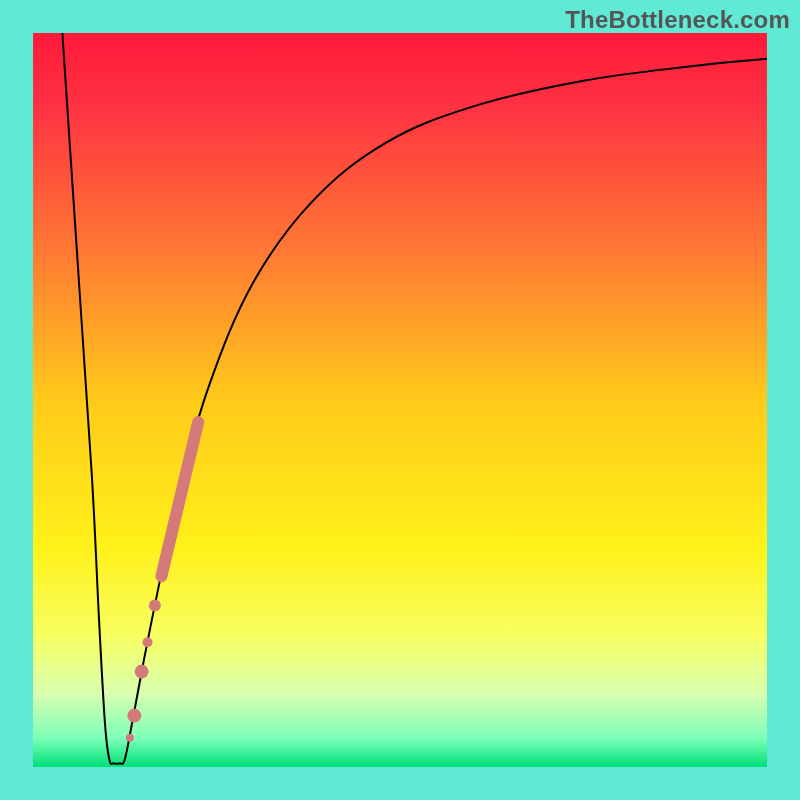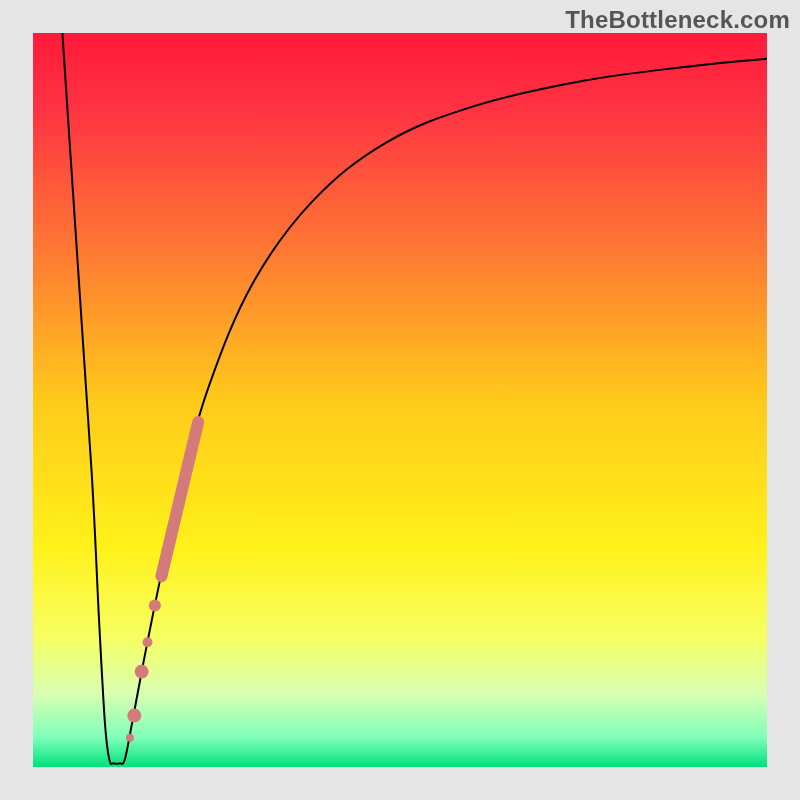--- a/index.html
+++ b/index.html
@@ -8,21 +8,21 @@
     width: 800px;
     height: 800px;
     overflow: hidden;
     background: #000;
     font-family: Arial, Helvetica, sans-serif;
   }
   .frame {
     position: relative;
     width: 800px;
     height: 800px;
-    background: #e5e5e5;
+    background: #5eead4;
   }
   .plot {
     position: absolute;
     left: 33px;
     top: 33px;
     width: 734px;
     height: 734px;
     overflow: hidden;
   }
   .watermark {

